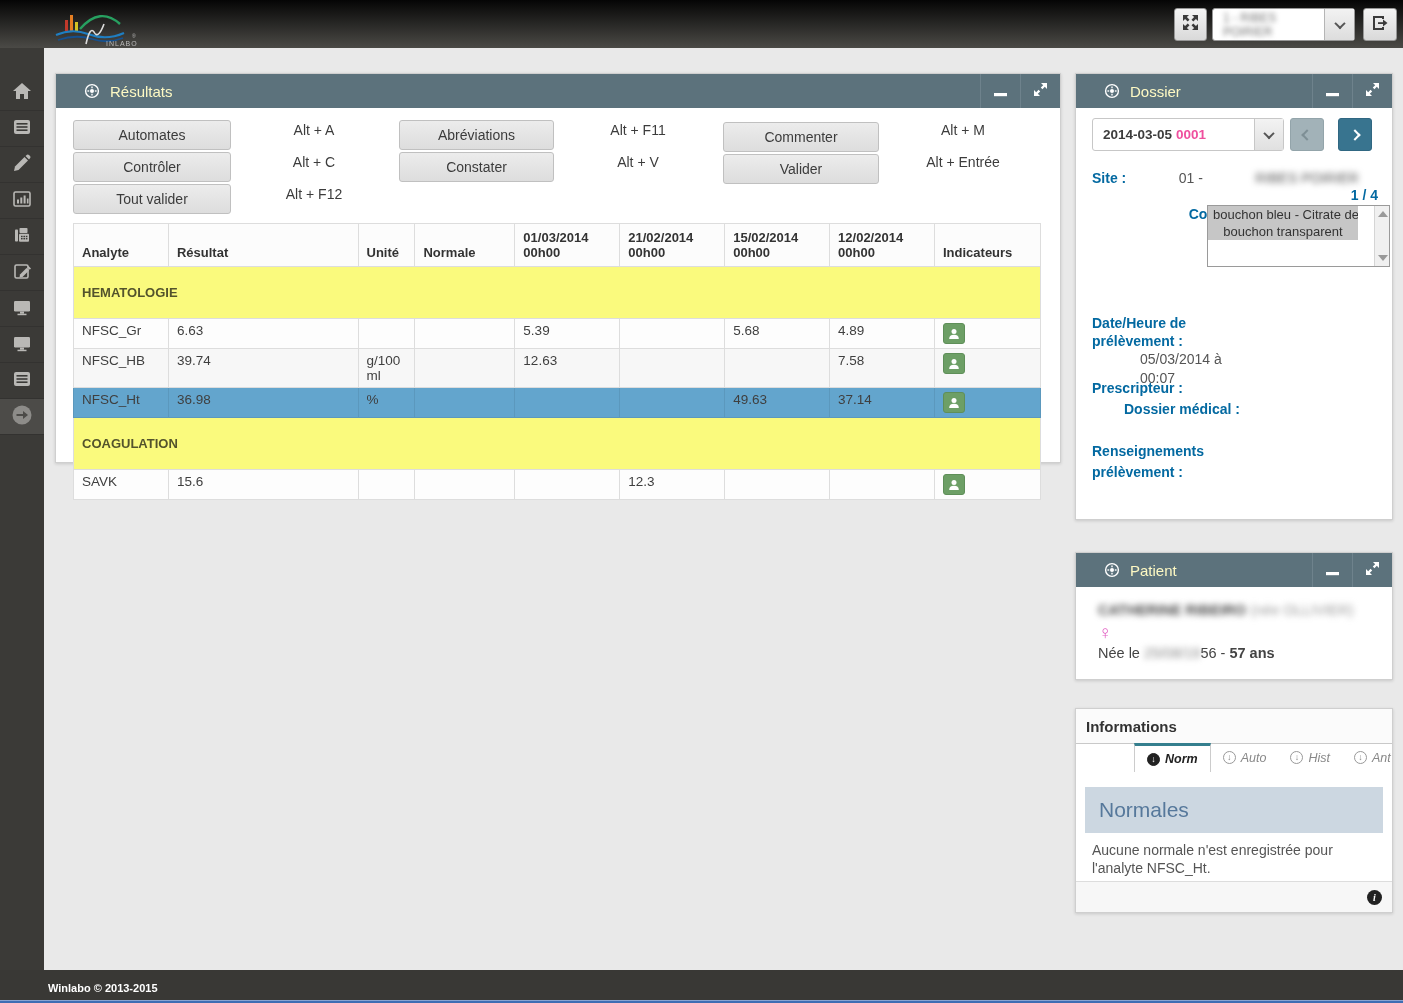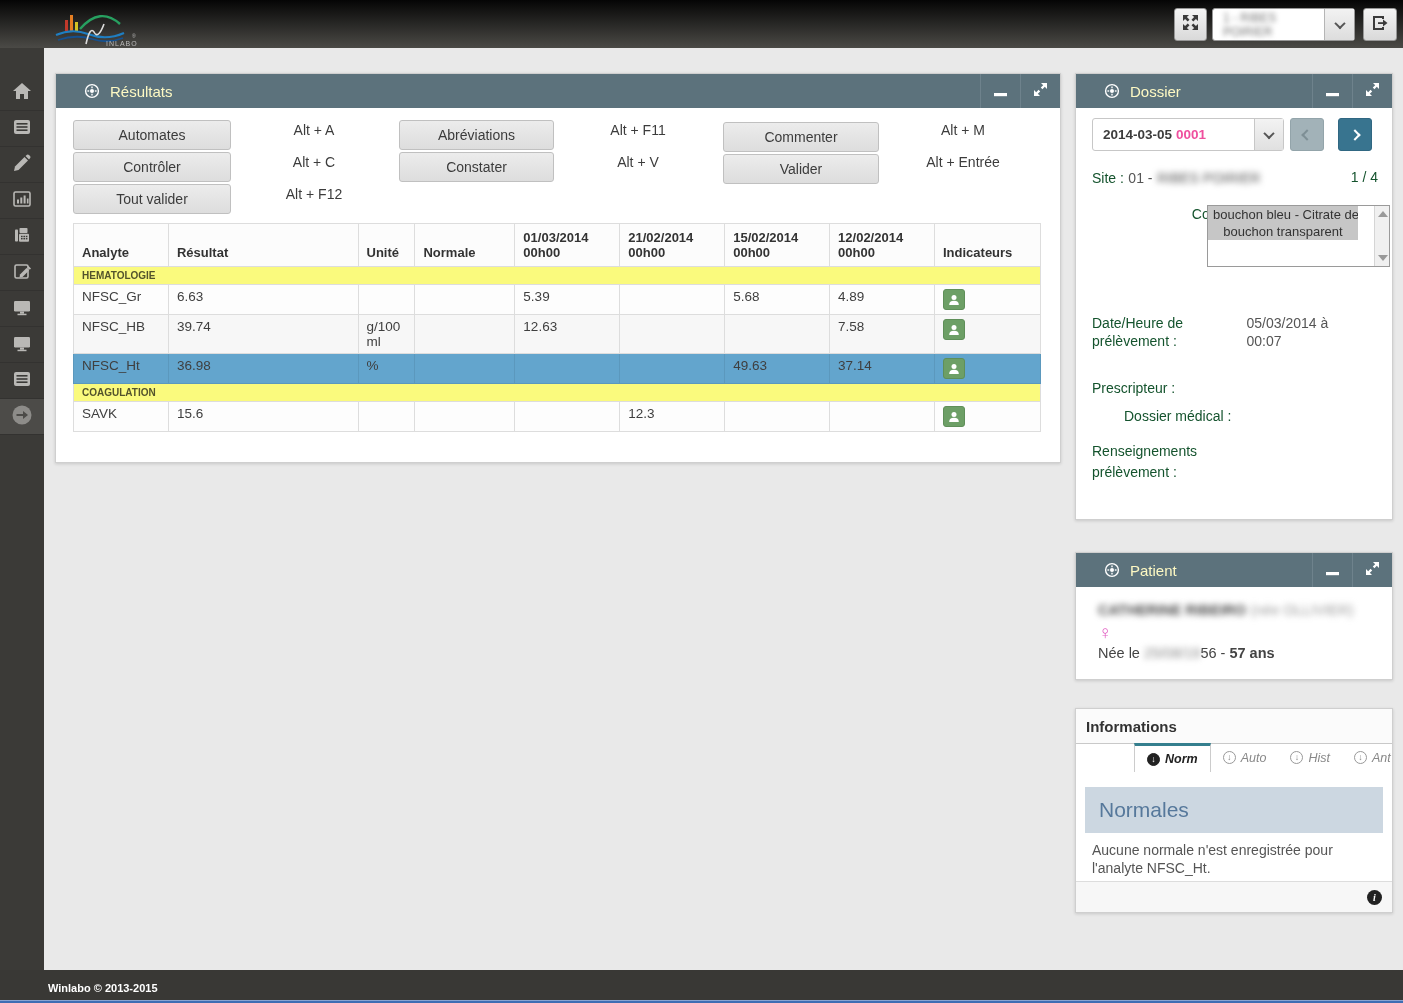--- a/index.html
+++ b/index.html
@@ -51,21 +51,21 @@
              font-family:"Liberation Sans",sans-serif; }
   .sc-label { position:absolute; font-size:14px; color:#3c3c3c; width:120px; text-align:center; }
 
   
   table.results { position:absolute; left:72px; top:222px; width:968px; border-collapse:collapse;
                   font-size:13.5px; color:#3f3f3f; background:#fdfdfd; }
   table.results th { border:1px solid #ddd; font-weight:bold; text-align:left; vertical-align:bottom;
                      padding:6px 8px; white-space:pre-line; font-size:13px; color:#333; background:#fcfcfc; }
   table.results td { border:1px solid #ddd; padding:4px 8px; vertical-align:top; }
   tr.section td { background:#fafa7d !important; font-weight:bold; color:#53532c;
-                  font-size:10px; padding:3px 8px; }
+                  font-size:13px; padding:18px 8px; }
   tr.sel td { background:#63a5cd !important; border-color:#5b98bd; }
   tr.alt td { background:#f7f7f7; }
   .ind-btn { width:22px; height:21px; background:#6d9f66; border:1px solid #5f8f59; border-radius:3px;
              display:inline-flex; align-items:center; justify-content:center; cursor:pointer; }
 
   
   .dos-select { position:absolute; left:16px; top:44px; width:192px; height:33px; background:#fff;
                 border:1px solid #c7c7c7; border-radius:3px; display:flex; cursor:pointer; }
   .dos-select .val { flex:1; display:flex; align-items:center; padding-left:10px; font-size:13.5px;
                      font-weight:bold; color:#3c3c3c; gap:4px; }
@@ -73,22 +73,22 @@
                        display:flex; align-items:center; justify-content:center; }
   .nav-btn { position:absolute; top:44px; width:34px; height:33px; border-radius:3px; display:flex;
              align-items:center; justify-content:center; cursor:pointer; }
   .nav-prev { left:214px; background:#a2b2b8; border:1px solid #93a4aa; }
   .nav-next { left:262px; background:#38748f; border:1px solid #306782; }
   .chev { display:inline-block; width:8px; height:8px; border-right:2px solid #555;
           border-bottom:2px solid #555; }
   .chev.down  { transform:rotate(45deg) translate(-1px,-1px); }
   .chev.left  { transform:rotate(135deg); border-color:#7e8f95; }
   .chev.right { transform:rotate(-45deg); border-color:#fff; }
-  .dos-label { font-weight:normal; color:#14532d; font-size:14px; }
-  .dos-text  { color:#555; font-size:14px; }
+  .dos-label { font-weight:bold; color:#0369a1; font-size:14px; }
+  .dos-text  { color:#555; font-size:14px;margin-left:48px; }
   .listbox { position:absolute; left:115px; top:0; width:183px; height:62px; border:1px solid #9a9a9a;
              background:#fff; overflow:hidden; }
   .lb-item { font-size:13px; color:#333; padding:1px 5px; background:#c6c6c6; width:150px;
              white-space:nowrap; overflow:hidden; cursor:pointer; }
   .lb-scroll { position:absolute; right:0; top:0; width:15px; height:100%; background:#f0f0f0;
                border-left:1px solid #d5d5d5; }
   .lb-arrow { position:absolute; left:3px; width:0; height:0; border-left:5px solid transparent;
               border-right:5px solid transparent; }
   .lb-up   { top:5px;  border-bottom:6px solid #999; }
   .lb-down { bottom:5px; border-top:6px solid #999; }
@@ -458,21 +458,21 @@
     </div>
   </div>
 
   <div style="position:absolute; left:16px; top:240px; width:286px;">
     <span class="dos-label" style="display:inline-block; width:150px; line-height:1.3;">Date/Heure de prélèvement :</span>
     <span class="dos-text" style="display:inline-block; width:110px; vertical-align:top; line-height:1.3;">05/03/2014 à 00:07</span>
   </div>
   <div style="position:absolute; left:16px; top:305px;">
     <span class="dos-label">Prescripteur :</span>
   </div>
-  <div style="position:absolute; left:16px; top:333px;padding-left:32px;">
+  <div style="position:absolute; left:16px; top:326px;padding-left:32px;">
     <span class="dos-label">Dossier médical :</span>
   </div>
   <div style="position:absolute; left:16px; top:367px; width:170px; line-height:1.3;">
     <span class="dos-label">Renseignements prélèvement :</span>
   </div>
 </div>
 
 <div class="panel" style="left:1075px; top:552px; width:318px; height:128px;">
   <div class="panel-header">
     <span class="ph-gear">

